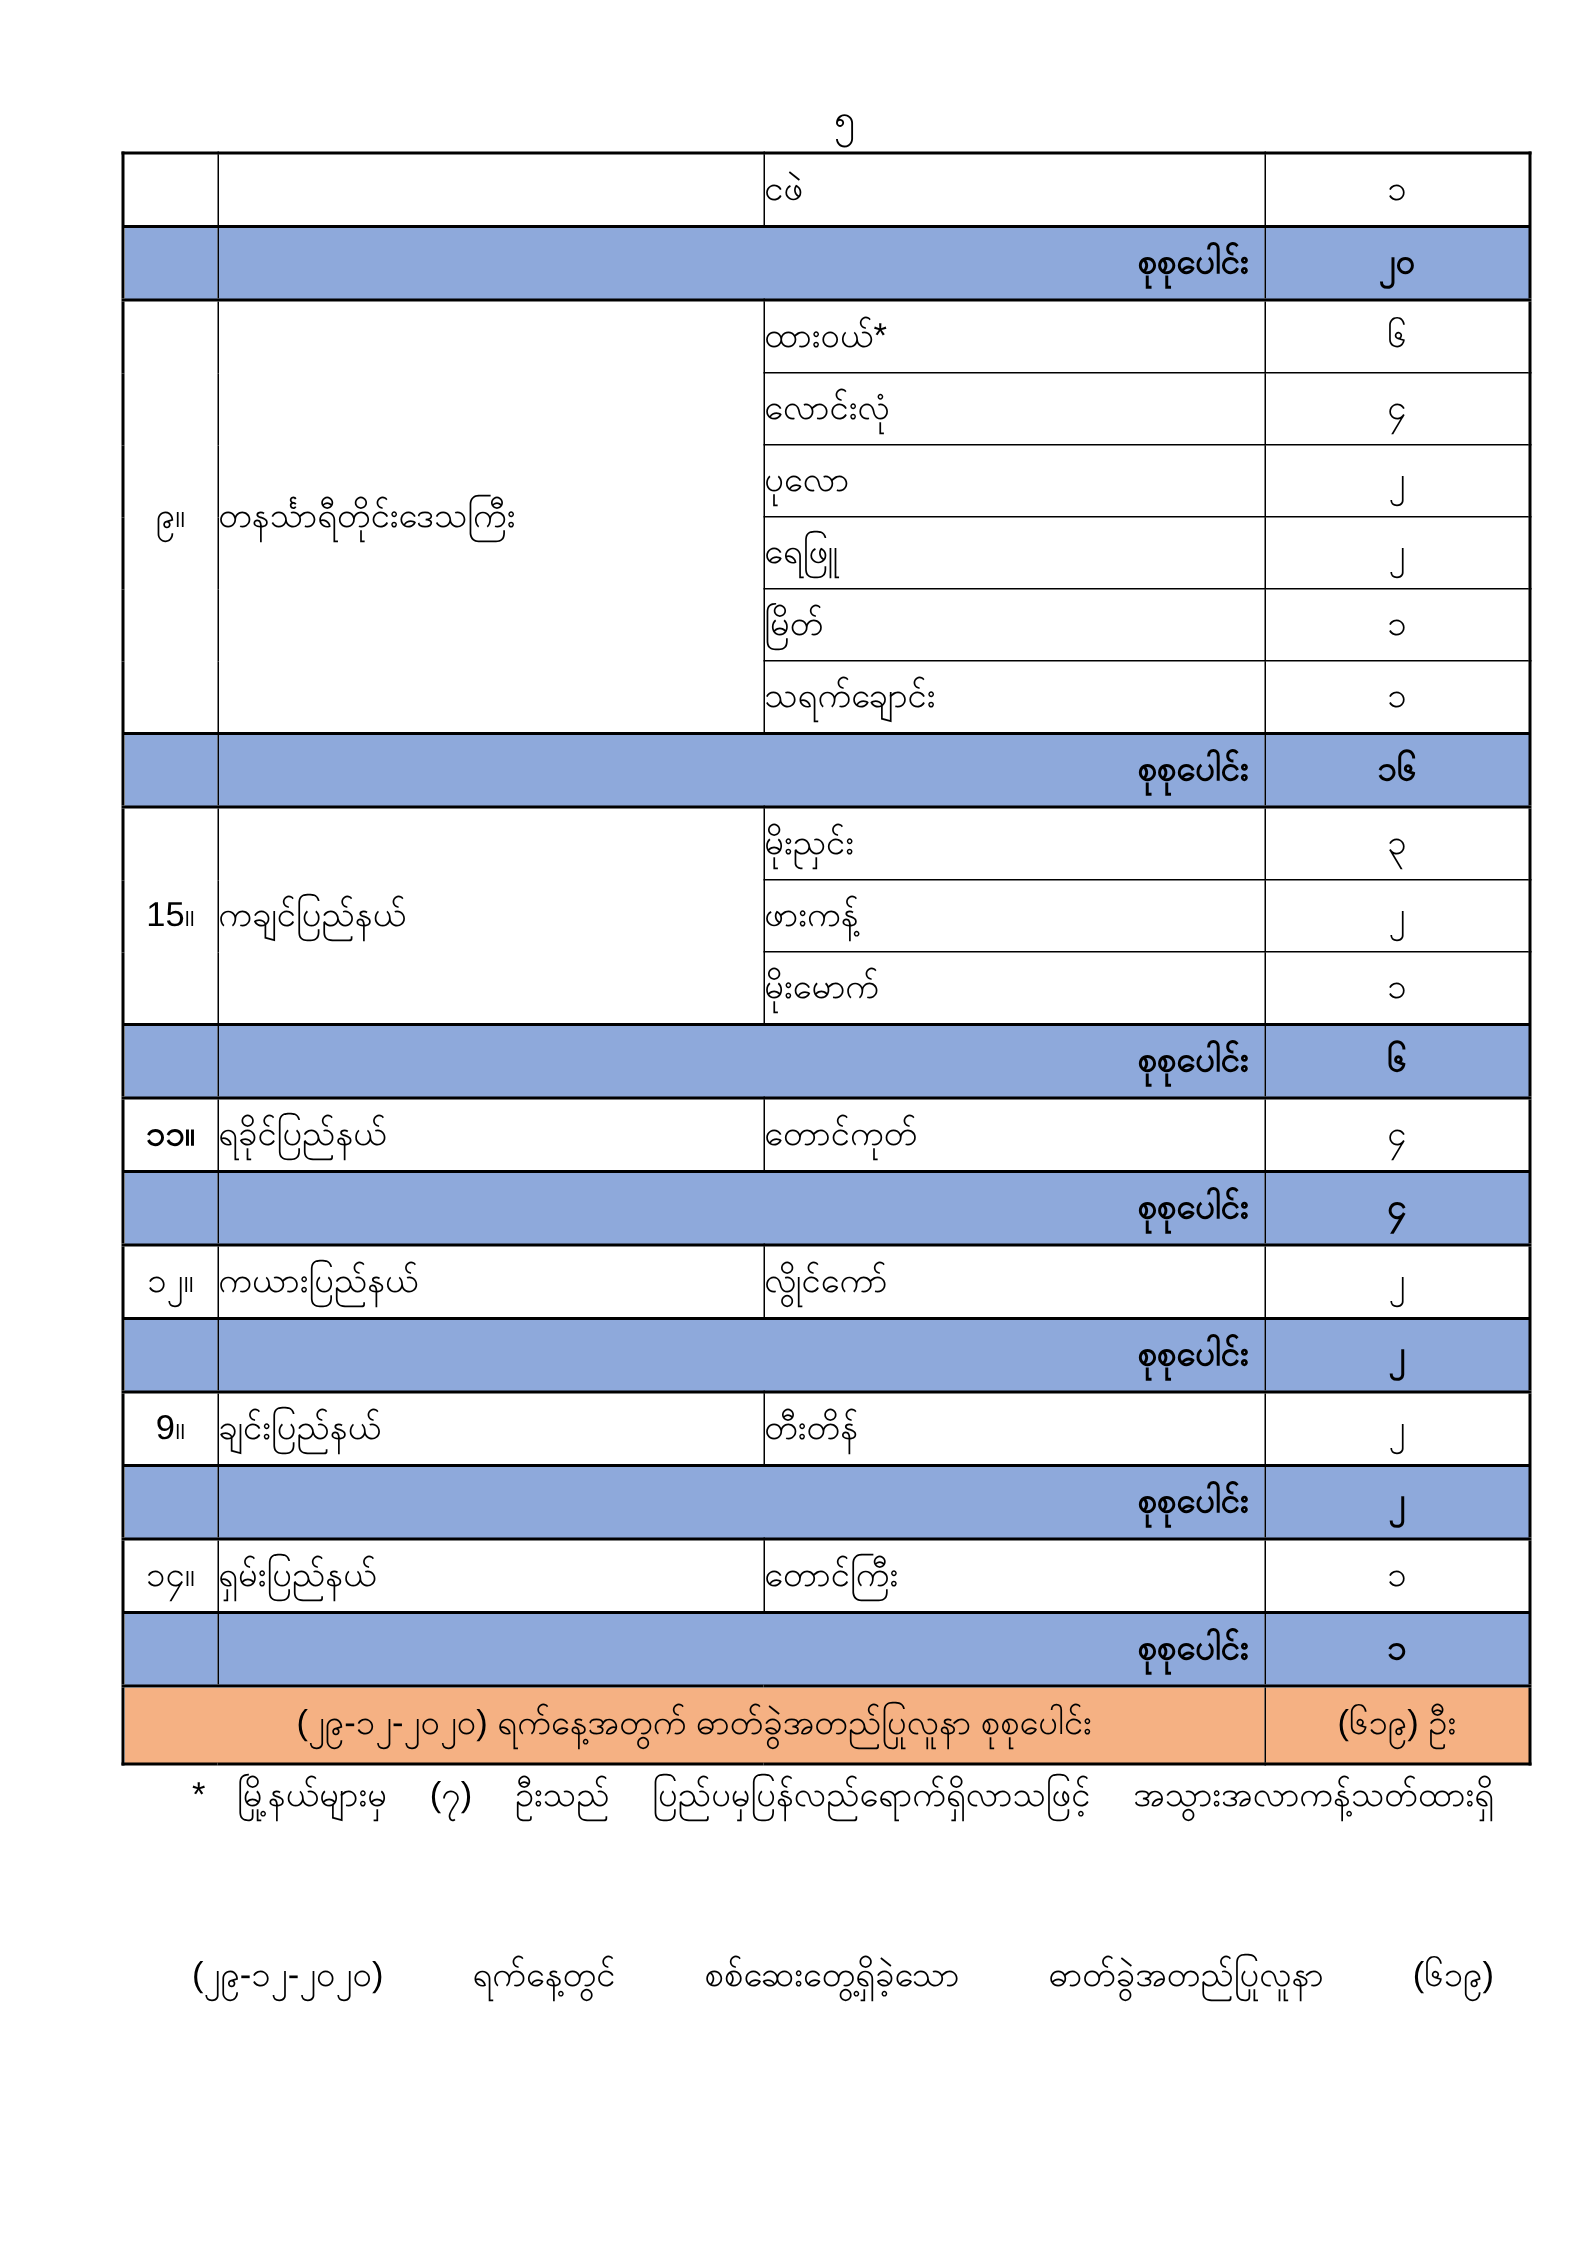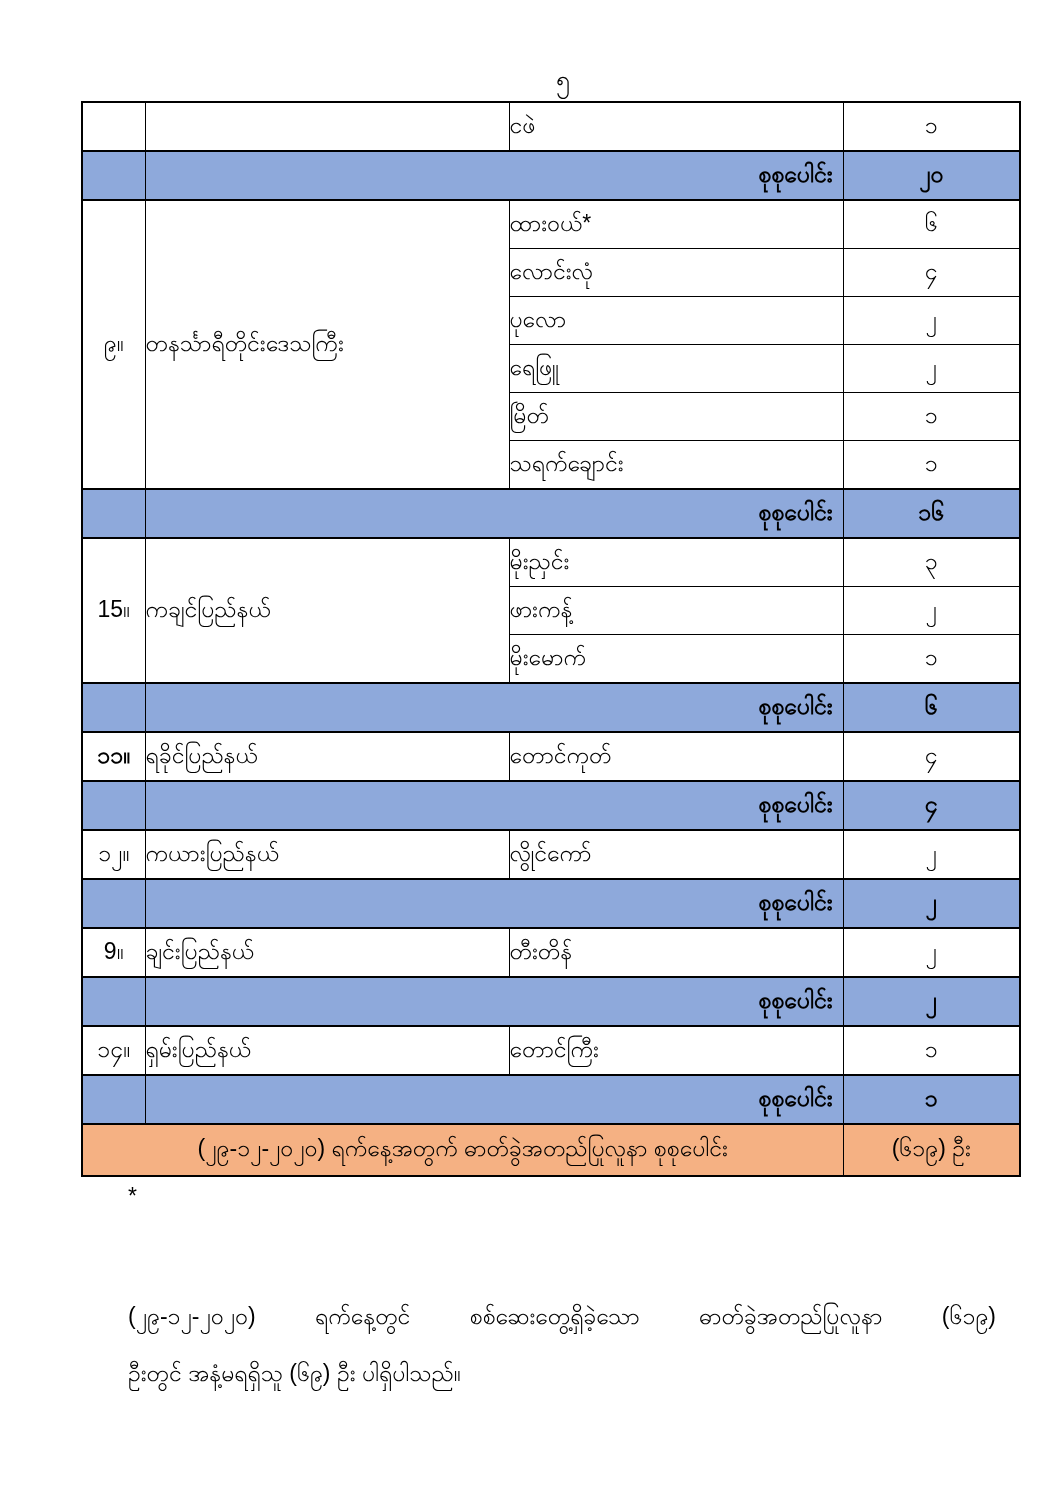--- a/index.html
+++ b/index.html
@@ -213,24 +213,24 @@
           <td class="t-grand-label" colspan="3">(၂၉-၁၂-၂၀၂၀) ရက်နေ့အတွက် ဓာတ်ခွဲအတည်ပြုလူနာ စုစုပေါင်း</td>
           <td class="t-count">(၆၁၉) ဦး</td>
         </tr>
       </tbody>
   </table>
 
   <div class="footnote">
     <div class="fn-row">
       <span class="fn-marker">*</span>
       <div class="fn-body">
+        <div class="fn-just">မြို့နယ်များမှ (၇) ဦးသည် ပြည်ပမှပြန်လည်ရောက်ရှိလာသဖြင့် အသွားအလာကန့်သတ်ထားရှိ</div>
       </div>
     </div>
   </div>
 
   <div class="remark">
     <div class="remark-body">
       <div class="fn-just">(၂၉-၁၂-၂၀၂၀) ရက်နေ့တွင် စစ်ဆေးတွေ့ရှိခဲ့သော ဓာတ်ခွဲအတည်ပြုလူနာ (၆၁၉)</div>
-      <div class="rm-line2">ဦးတွင် အနံ့မရရှိသူ (၆၉) ဦး ပါရှိပါသည်။</div>
     </div>
   </div>
 
 </div>
 
 </body></html>

